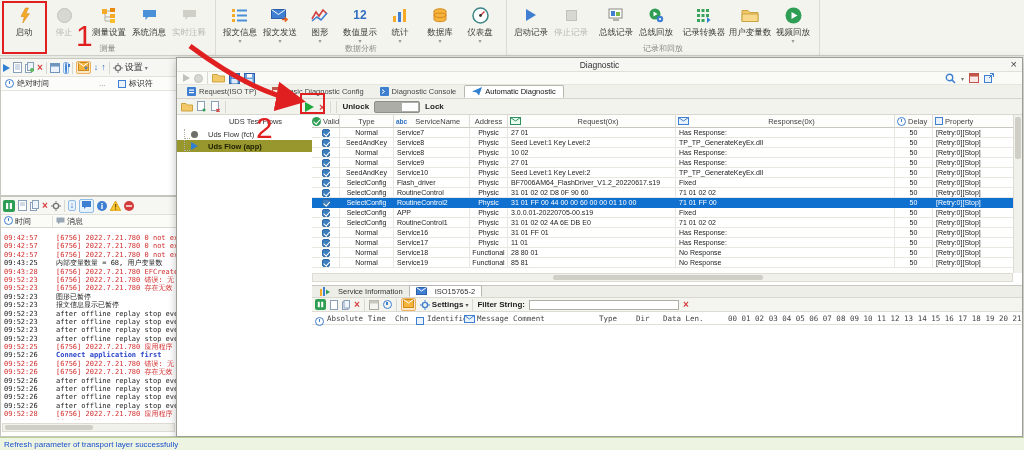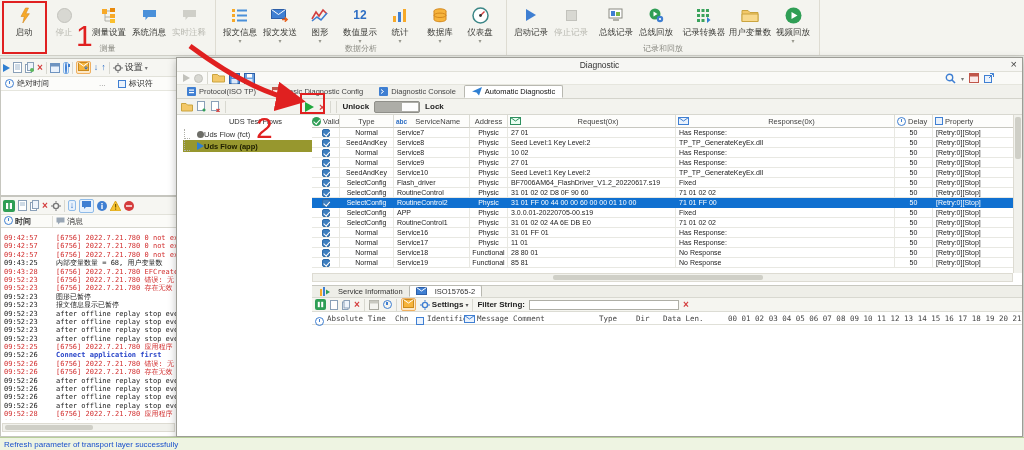--- a/index.html
+++ b/index.html
@@ -34,21 +34,21 @@
            background:#f6f6f2; border-bottom:1px solid #e2e2da; }
   .vline { width:1px; height:12px; background:#d8d8d0; }
   .lt-head { height:14px; display:flex; align-items:center; gap:3px; padding:0 4px;
              border-bottom:1px solid #e6e6de; color:#333; font-size:8px; background:#fcfcfa; }
   .lt-head .gap { flex:0 0 44px; }
   .panel-log { position:absolute; left:0; top:196px; width:177px; height:241px;
                background:#fff; border:1px solid #c6c6bf; }
   .log-head { height:13px; display:flex; align-items:center; font-size:8px; color:#333;
               border-bottom:1px solid #d8d8d0; background:#fbfbf8; }
   .log-head .c1 { width:52px; padding-left:3px; display:flex; gap:2px; align-items:flex-start;
-                  border-right:1px solid #e0e0d8;font-weight:bold; }
+                  border-right:1px solid #e0e0d8; }
   .log-head .c2 { padding-left:3px; display:flex; gap:2px; align-items:center;font-family:Liberation Serif, serif; }
   .log-rows { position:absolute; left:0; top:37px; right:0; bottom:16px; overflow:hidden;
               font-family:"DejaVu Sans Mono",monospace; font-size:7px; line-height:8.4px; }
   .lrow { display:flex; height:8.4px; white-space:nowrap; }
   .lrow .t { width:52px; flex:none; padding-left:3px; }
   .lrow .m { padding-left:3px; overflow:hidden; }
   .lrow.red { color:#d22f2f; }
   .lrow.blue .m { color:#2743c8; font-weight:bold; }
   .hscroll { position:absolute; height:9px; background:#f1f1ec; border:1px solid #dddbd2; }
   .hthumb { position:absolute; top:1px; height:5px; background:#cfcfc7; border-radius:2px; }
@@ -86,22 +86,22 @@
   .toggle { width:46px; height:12px; background:#adada7; border:1px solid #8f8f89;
             border-radius:2px; position:relative; }
   .toggle .knob { position:absolute; right:1px; top:1px; width:16px; height:8px; background:#fdfdfd; }
   .bold8 { font-weight:bold; font-size:8px; color:#222; }
 
   
   .dtree { position:absolute; left:0; top:57px; width:158px; bottom:0;
            background:#fff; border-right:1px solid #c2c2ba; }
   .tree-head { height:13px; display:flex; align-items:center; justify-content:center;
                font-size:7.5px; color:#333; }
-  .titem { height:12px; display:flex; align-items:center; gap:0; padding-left:14px;
-           font-size:7.5px; color:#333; position:relative; white-space:nowrap;margin-left:6px; }
+  .titem { height:12px; display:flex; align-items:center; gap:10px; padding-left:14px;
+           font-size:7.5px; color:#333; position:relative; white-space:nowrap; }
   .titem .dot { width:7px; height:7px; border-radius:50%; background:#6e6e68; flex:none; }
   .titem .arr { width:0; height:0; border-style:solid; border-width:4px 0 4px 7px;
                 border-color:transparent transparent transparent #2f7fd2; flex:none; }
   .titem.selected { background:#97972e; font-weight:bold; color:#1d1d00; margin-right:2px; }
   .tline { position:absolute; left:7px; top:70px; width:6px; height:13px;
            border-left:1px dotted #b0b0a8; border-bottom:1px dotted #b0b0a8; }
 
   
   .dmain { position:absolute; left:135px; top:57px; right:0; bottom:0; background:#fff; }
   .grid8 { display:grid; grid-template-columns:28px 54px 76px 38px 168px 219px 38px 1fr; }
@@ -617,21 +617,21 @@
     </span>
   </div>
 
   <div class="dtabs">
     <div class="dtab">
       <svg width="9" height="9">
           <rect width="9" height="9" rx="1" fill="#3f7fd2"></rect>
           <rect x="2" y="2.5" width="5" height="1.2" fill="#fff"></rect>
           <rect x="2" y="5" width="5" height="1.2" fill="#fff"></rect>
         </svg>
-      <span>Protocol(ISO TP)</span>
+      <span>Request(ISO TP)</span>
     </div>
     <div class="dtab">
       <svg width="9" height="9">
           <rect x="0.5" y="0.5" width="8" height="8" fill="#fdeceb" stroke="#c0564a"></rect>
           <rect x="0.5" y="0.5" width="8" height="2.6" fill="#c0564a"></rect>
         </svg>
       <span>Basic Diagnostic Config</span>
     </div>
     <div class="dtab">
       <svg width="9" height="9">

